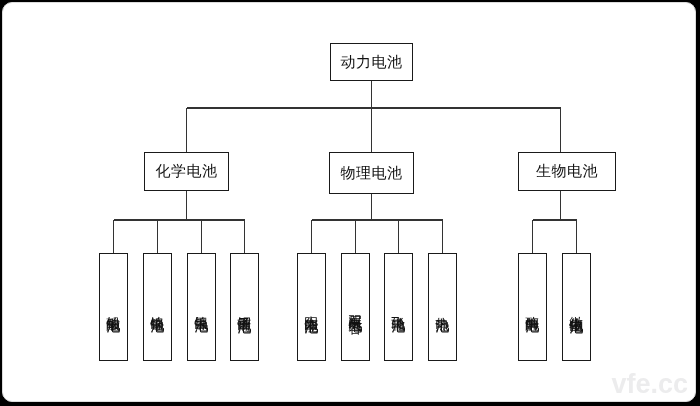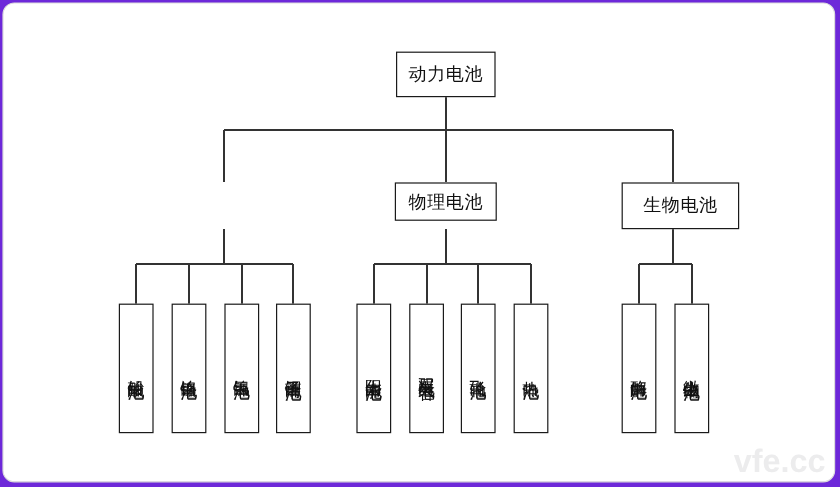--- a/index.html
+++ b/index.html
@@ -7,21 +7,21 @@
     padding: 0;
     background: #ffffff;
   }
   body {
     font-family: "Liberation Sans", "DejaVu Sans", sans-serif;
   }
   #canvas {
     position: relative;
     width: 700px;
     height: 406px;
-    background: #6d28d9;
+    background: #000000;
     box-sizing: border-box;
     overflow: hidden;
   }
   
   #page-frame {
     position: absolute;
     left: 2px;
     top: 2px;
     width: 694px;
     height: 400px;
@@ -97,21 +97,22 @@
       <line x1="442.5" y1="220" x2="442.5" y2="253" stroke="#333333" stroke-width="1.8" shape-rendering="crispEdges"></line>
       <line x1="560.5" y1="108" x2="560.5" y2="152" stroke="#333333" stroke-width="1.8" shape-rendering="crispEdges"></line>
       <line x1="560.5" y1="191" x2="560.5" y2="220" stroke="#333333" stroke-width="1.8" shape-rendering="crispEdges"></line>
       <line x1="532.5" y1="220" x2="576.5" y2="220" stroke="#333333" stroke-width="1.8" shape-rendering="crispEdges"></line>
       <line x1="532.5" y1="220" x2="532.5" y2="253" stroke="#333333" stroke-width="1.8" shape-rendering="crispEdges"></line>
       <line x1="576.5" y1="220" x2="576.5" y2="253" stroke="#333333" stroke-width="1.8" shape-rendering="crispEdges"></line>
     </svg>
 
   <div class="node-box node-horizontal" style="left:330px; top:43px; width:83px; height:38px;">动力电池</div>
 
-  <div class="node-box node-horizontal" style="left:329px; top:152px; width:85px; height:32px;">物理电池</div>
+  <div class="node-box node-horizontal" style="left:144px; top:152px; width:85px; height:39px;">化学电池</div>
+  <div class="node-box node-horizontal" style="left:329px; top:152px; width:85px; height:42px;">物理电池</div>
   <div class="node-box node-horizontal" style="left:518px; top:152px; width:98px; height:39px;">生物电池</div>
 
   <div class="node-box node-vertical" style="left:99px; top:253px; width:29px; height:108px;">铅酸电池</div>
   <div class="node-box node-vertical" style="left:143px; top:253px; width:29px; height:108px;">镍铬电池</div>
   <div class="node-box node-vertical" style="left:187px; top:253px; width:29px; height:108px;">镍氢电池</div>
   <div class="node-box node-vertical" style="left:230px; top:253px; width:29px; height:108px;">锂离子电池</div>
 
   <div class="node-box node-vertical" style="left:297px; top:253px; width:29px; height:108px;">太阳能电池</div>
   <div class="node-box node-vertical" style="left:341px; top:253px; width:29px; height:108px;">双层电气电容</div>
   <div class="node-box node-vertical" style="left:384px; top:253px; width:29px; height:108px;">飞轮电池</div>

